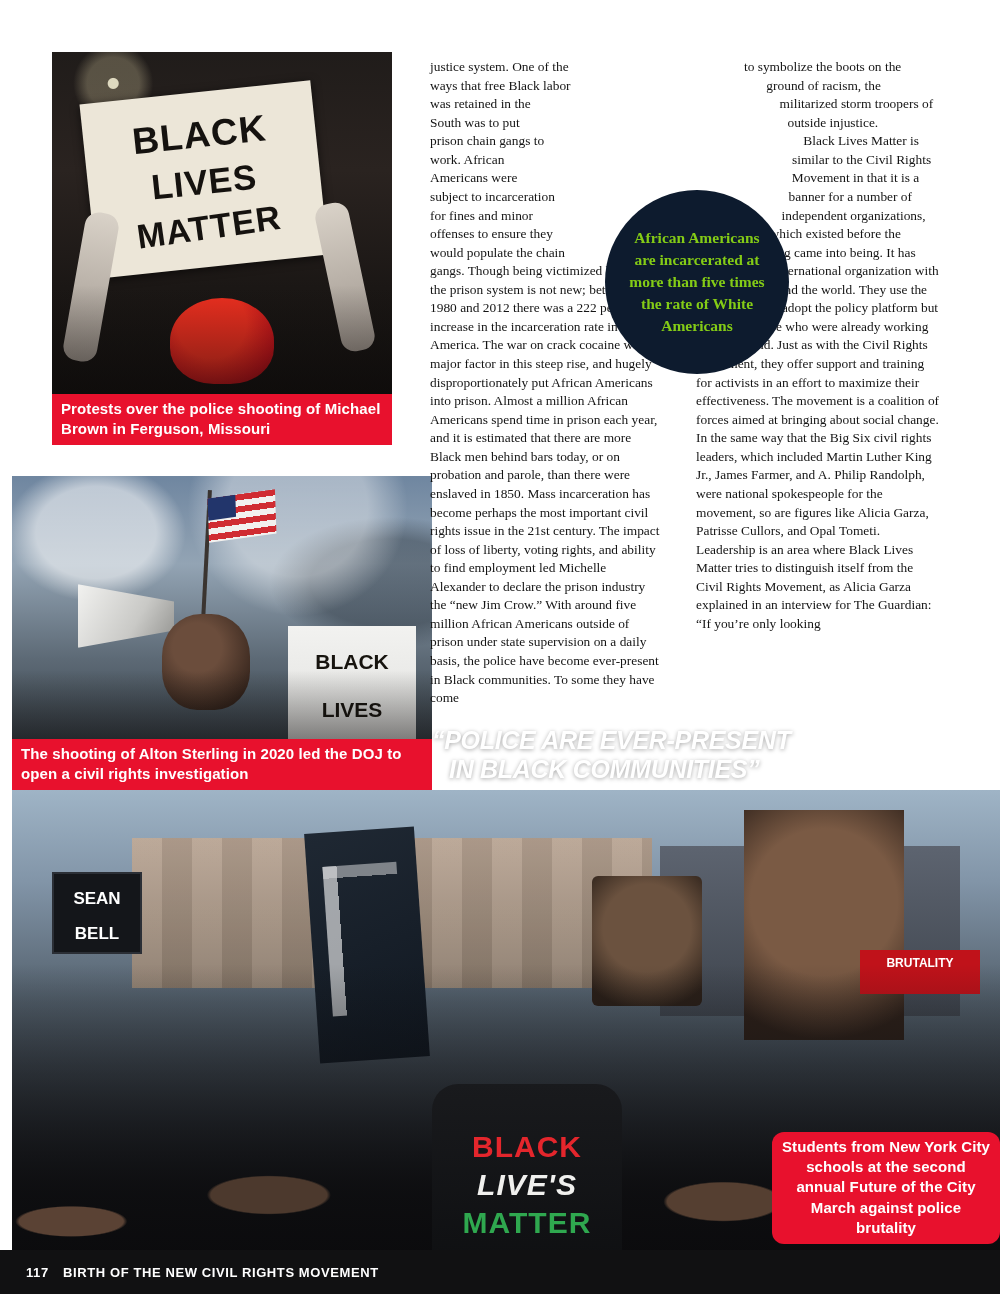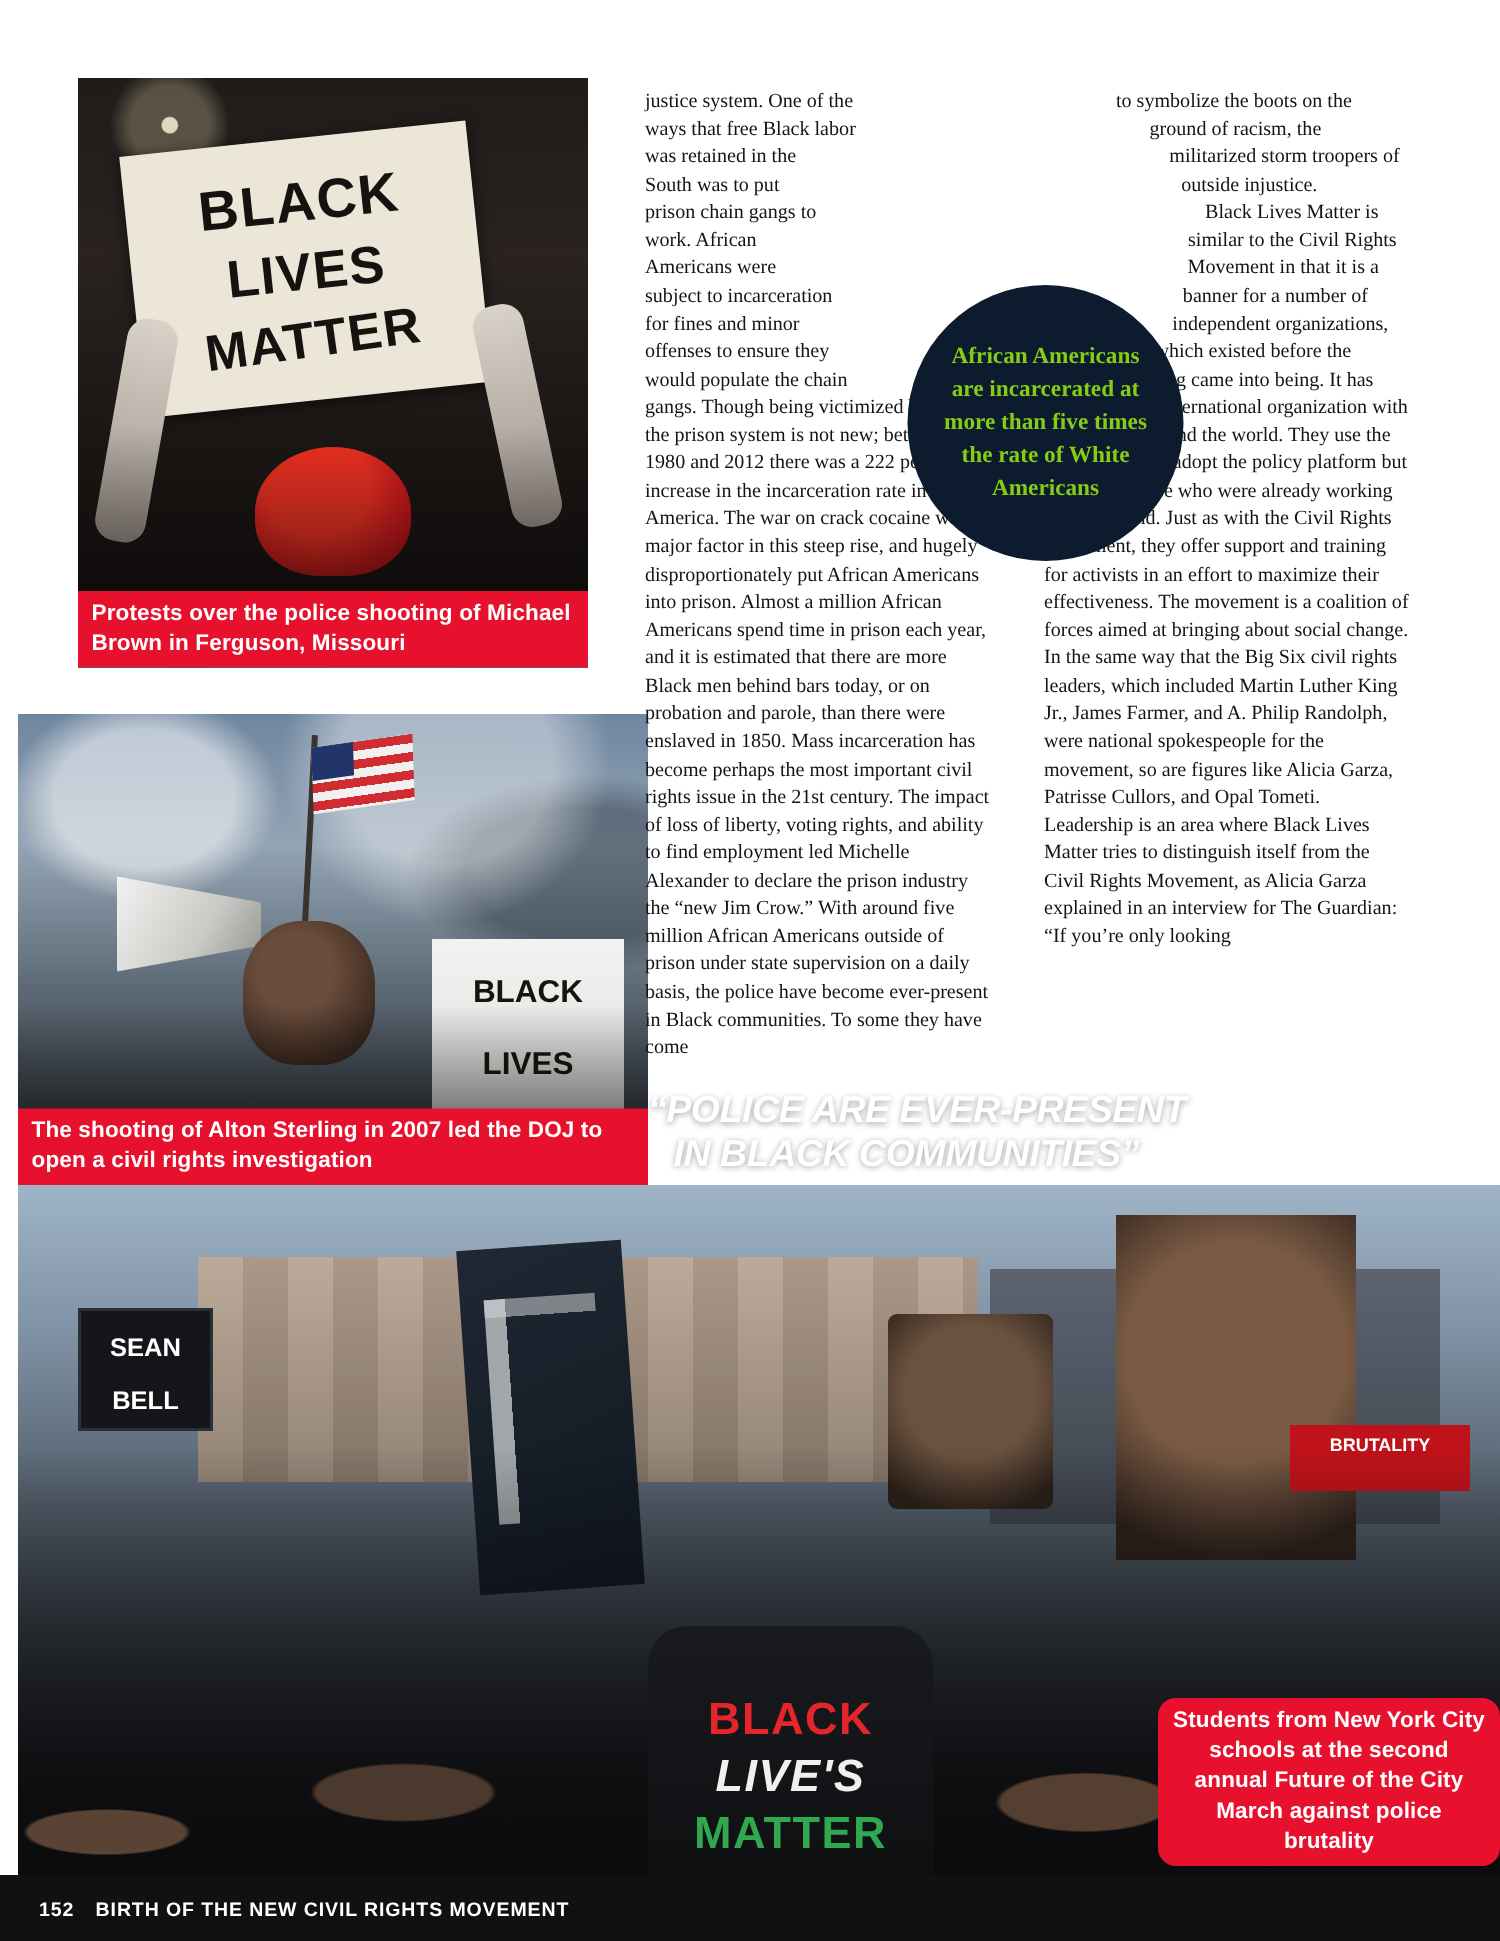--- a/index.html
+++ b/index.html
@@ -421,21 +421,21 @@
     <div class="pole"></div>
     <div class="flag"></div>
     <div class="horn"></div>
     <div class="head1"></div>
     <div class="tee">
       <span>BLACK</span>
       <span>LIVES</span>
       <span>MATTER</span>
     </div>
     <div class="crowd2"></div>
-    <div class="caption">The shooting of Alton Sterling in 2007 led the DOJ to open a civil rights investigation</div>
+    <div class="caption">The shooting of Alton Sterling in 2020 led the DOJ to open a civil rights investigation</div>
   </div>
 
   <div class="photo" id="photo-march">
     <div class="bldg"></div>
     <div class="bldg2"></div>
     <div class="banner"></div>
     <div class="portrait2"></div>
     <div class="portrait"></div>
     <div class="redsign">
       <span>BRUTALITY</span>
@@ -468,18 +468,18 @@
     <p>to symbolize the boots on the ground of racism, the militarized storm troopers of outside injustice.</p>
     <p>Black Lives Matter is similar to the Civil Rights Movement in that it is a banner for a number of independent organizations, which existed before the hashtag came into being. It has grown into an international organization with 40 chapters around the world. They use the same name and adopt the policy platform but are run by those who were already working on the ground. Just as with the Civil Rights Movement, they offer support and training for activists in an effort to maximize their effectiveness. The movement is a coalition of forces aimed at bringing about social change. In the same way that the Big Six civil rights leaders, which included Martin Luther King Jr., James Farmer, and A. Philip Randolph, were national spokespeople for the movement, so are figures like Alicia Garza, Patrisse Cullors, and Opal Tometi. Leadership is an area where Black Lives Matter tries to distinguish itself from the Civil Rights Movement, as Alicia Garza explained in an interview for The Guardian: “If you’re only looking</p>
   </div>
 
   <div id="stat-badge">
     <div class="inner">African Americans are incarcerated at more than five times the rate of White Americans</div>
   </div>
 
   <div id="footer-bar">
     <div class="folio">
-      <span class="num">152</span>
+      <span class="num">117</span>
       <span>BIRTH OF THE NEW CIVIL RIGHTS MOVEMENT</span>
     </div>
   </div>
 
 </div>
 
 </body></html>

